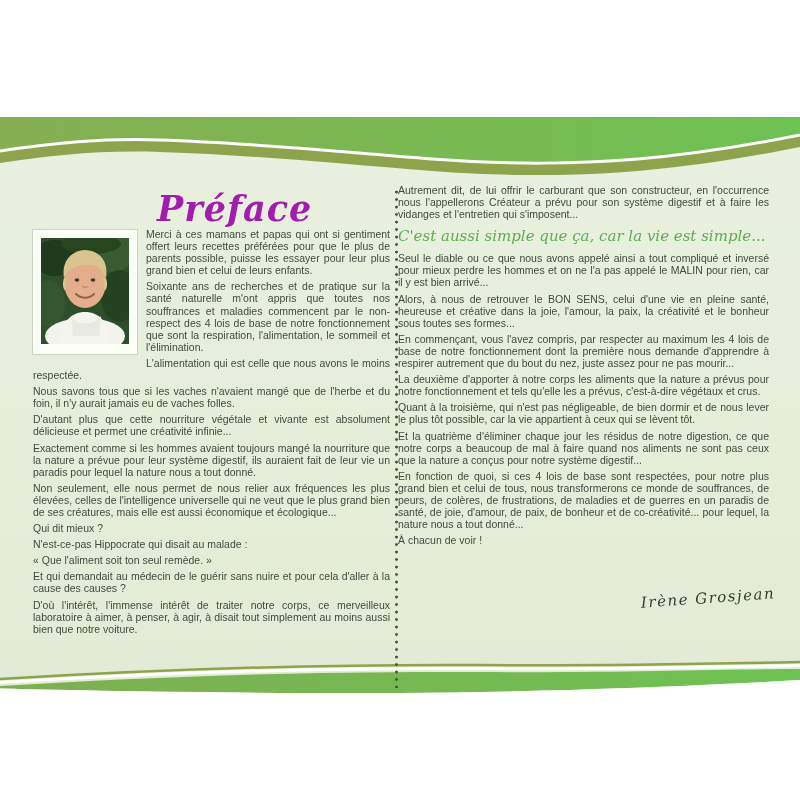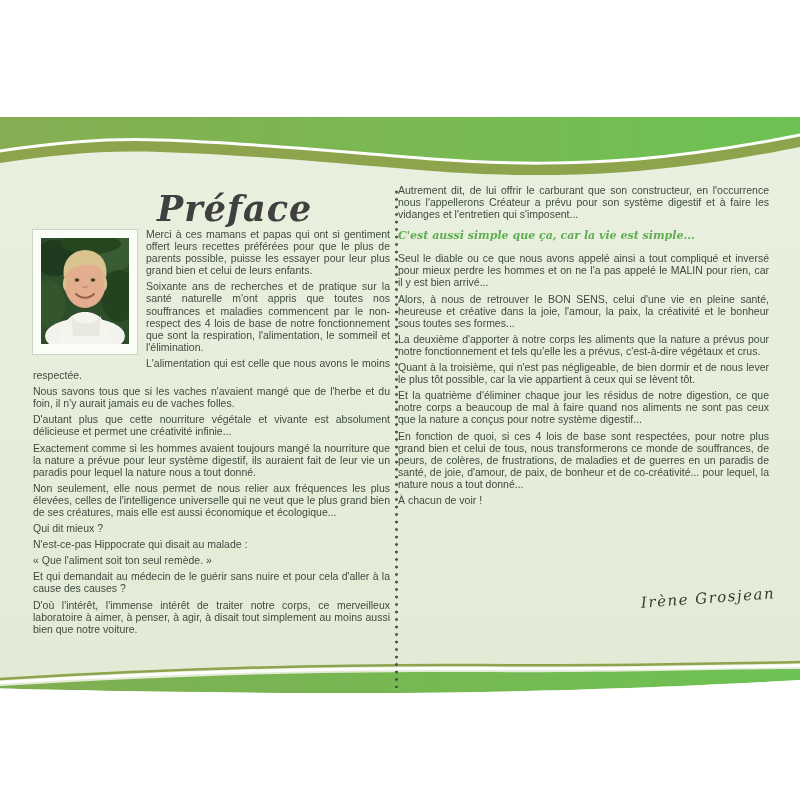--- a/index.html
+++ b/index.html
@@ -13,21 +13,21 @@
     background:linear-gradient(180deg,#e9f0df 0%,#e6eeda 55%,#e3ebd6 100%);
   }
   .wave{position:absolute;left:0;width:800px;display:block;}
   .wave-top{top:117px;height:58px;}
   .wave-bottom{top:645px;height:60px;}
 
   .page-title{
     position:absolute;left:157px;top:188px;
     font-family:"DejaVu Serif", serif;
     font-style:italic;font-weight:bold;
-    font-size:35px;color:#404040;letter-spacing:1px;
+    font-size:35px;color:#a21caf;letter-spacing:1px;
   }
 
   .divider{
     position:absolute;left:395px;top:190px;width:3px;height:498px;
     background-image:radial-gradient(circle at 1.5px 2px,#46523f 1.1px,rgba(0,0,0,0) 1.7px);
     background-size:3px 7.5px;background-repeat:repeat-y;
   }
 
   .col{
     position:absolute;
@@ -40,22 +40,22 @@
   .col-right{left:398px;top:184px;width:371px;}
 
   .photo-frame{
     float:left;width:104px;height:124px;margin:2px 9px 4px 0;
     background:#fbfdf7;box-shadow:0 0 0 1px rgba(120,140,110,.25);
   }
   .photo-frame svg{display:block;margin:8px auto 0 auto;}
 
   .section-heading{
     font-family:"DejaVu Serif", serif;
-    font-style:italic;font-weight:bold;
-    font-size:11px;line-height:18px;color:#5fad52;
+    font-style:italic;font-weight:normal;
+    font-size:15px;line-height:18px;color:#5fad52;
     margin:7px 0 7px 0 !important;
     text-align:left;
   }
 
   .signature{
     position:absolute;left:628px;top:589px;width:160px;
     font-family:"DejaVu Serif", serif;font-style:italic;
     font-size:15px;color:#333c30;letter-spacing:1.5px;
     transform:rotate(-4deg);
     text-align:center;
@@ -130,20 +130,21 @@
   <p>« Que l'aliment soit ton seul remède. »</p>
   <p>Et qui demandait au médecin de le guérir sans nuire et pour cela d'aller à la cause des causes ?</p>
   <p>D'où l'intérêt, l'immense intérêt de traiter notre corps, ce merveilleux laboratoire à aimer, à penser, à agir, à disait tout simplement au moins aussi bien que notre voiture.</p>
 </div>
 
 <div class="col col-right">
   <p>Autrement dit, de lui offrir le carburant que son constructeur, en l'occurrence nous l'appellerons Créateur a prévu pour son système digestif et à faire les vidanges et l'entretien qui s'imposent...</p>
   <p class="section-heading">C'est aussi simple que ça, car la vie est simple...</p>
   <p>Seul le diable ou ce que nous avons appelé ainsi a tout compliqué et inversé pour mieux perdre les hommes et on ne l'a pas appelé le MALIN pour rien, car il y est bien arrivé...</p>
   <p>Alors, à nous de retrouver le BON SENS, celui d'une vie en pleine santé, heureuse et créative dans la joie, l'amour, la paix, la créativité et le bonheur sous toutes ses formes...</p>
+  <p>En commençant, vous l'avez compris, par respecter au maximum les 4 lois de base de notre fonctionnement dont la première nous demande d'apprendre à respirer autrement que du bout du nez, juste assez pour ne pas mourir...</p>
   <p>La deuxième d'apporter à notre corps les aliments que la nature a prévus pour notre fonctionnement et tels qu'elle les a prévus, c'est-à-dire végétaux et crus.</p>
   <p>Quant à la troisième, qui n'est pas négligeable, de bien dormir et de nous lever le plus tôt possible, car la vie appartient à ceux qui se lèvent tôt.</p>
   <p>Et la quatrième d'éliminer chaque jour les résidus de notre digestion, ce que notre corps a beaucoup de mal à faire quand nos aliments ne sont pas ceux que la nature a conçus pour notre système digestif...</p>
   <p>En fonction de quoi, si ces 4 lois de base sont respectées, pour notre plus grand bien et celui de tous, nous transformerons ce monde de souffrances, de peurs, de colères, de frustrations, de maladies et de guerres en un paradis de santé, de joie, d'amour, de paix, de bonheur et de co-créativité... pour lequel, la nature nous a tout donné...</p>
   <p>À chacun de voir !</p>
 </div>
 
 <div class="signature">Irène Grosjean</div>
 
 </body></html>

